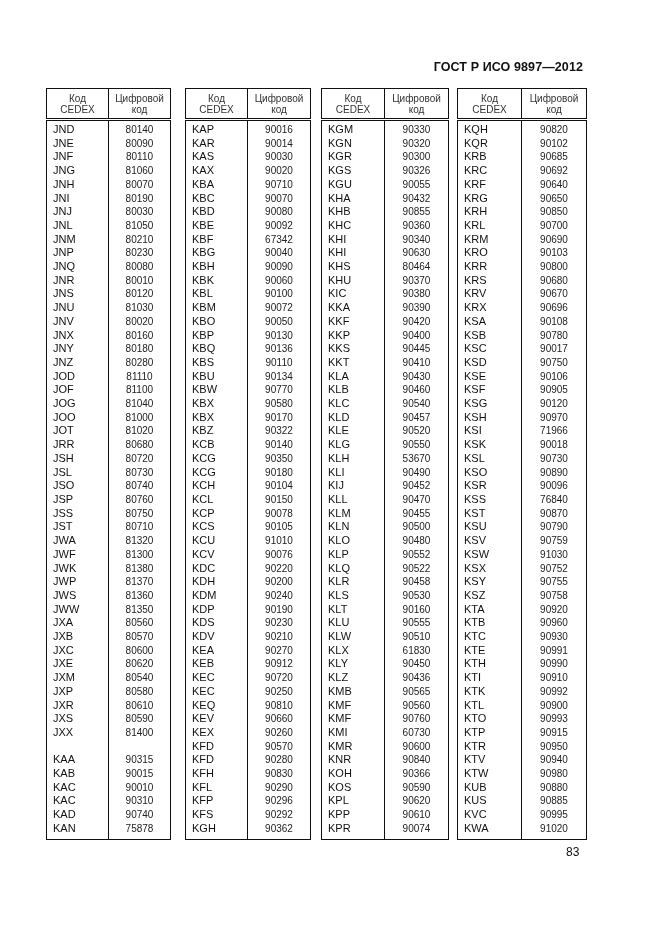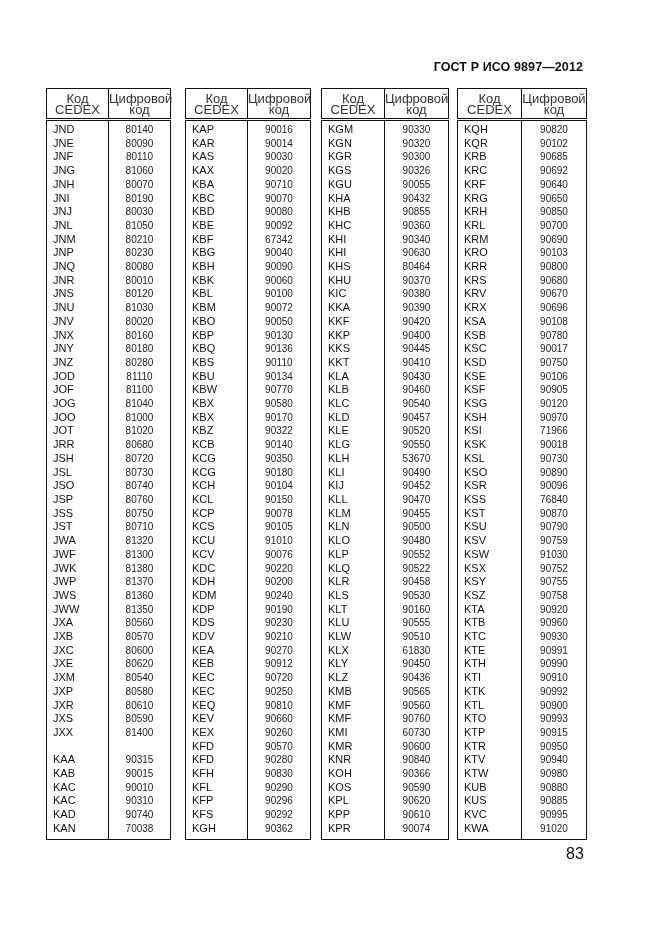--- a/index.html
+++ b/index.html
@@ -6,31 +6,31 @@
     body {
       width: 661px; height: 935px; position: relative; overflow: hidden;
       font-family: "Liberation Sans", sans-serif; color: #111;
     }
     .doc-header {
       position: absolute; top: 60px; right: 78px;
       font-size: 12.5px; font-weight: bold; letter-spacing: 0.1px; padding-left: 34px;
     }
     .page-number {
       position: absolute; top: 845px; left: 566px;
-      font-size: 16px;
+      font-size: 12px;
     }
     .tables { position: absolute; top: 88px; left: 0; width: 661px; height: 760px; }
     table.code-table {
       position: absolute; top: 0;
       border-collapse: collapse;
       border: 1px solid #111;
       table-layout: fixed;
     }
     table.code-table th {
-      font-weight: normal; font-size: 13px; color: #333;
+      font-weight: normal; font-size: 10px; color: #333;
       height: 29px; padding: 0; text-align: center; line-height: 11px;
       border-bottom: 3px double #111;
     }
     table.code-table th.h-code { border-right: 1px solid #111; }
     table.code-table td {
       padding: 0; height: 13.7px; line-height: 13.7px;
       font-size: 11px; white-space: nowrap;
     }
     table.code-table td.c-code { padding-left: 6px; border-right: 1px solid #111; }
     table.code-table td.c-num { text-align: center; font-size: 10px; color: #222; }
@@ -260,21 +260,21 @@
         <tr>
           <td class="c-code">KAC</td>
           <td class="c-num">90310</td>
         </tr>
         <tr>
           <td class="c-code">KAD</td>
           <td class="c-num">90740</td>
         </tr>
         <tr class="last">
           <td class="c-code">KAN</td>
-          <td class="c-num">70038</td>
+          <td class="c-num">75878</td>
         </tr>
       </tbody>
     </table>
   <table class="code-table" style="left:185px;width:125px;">
     <colgroup>
         <col style="width:62px">
         <col style="width:63px">
       </colgroup>
   <thead>
         <tr>

